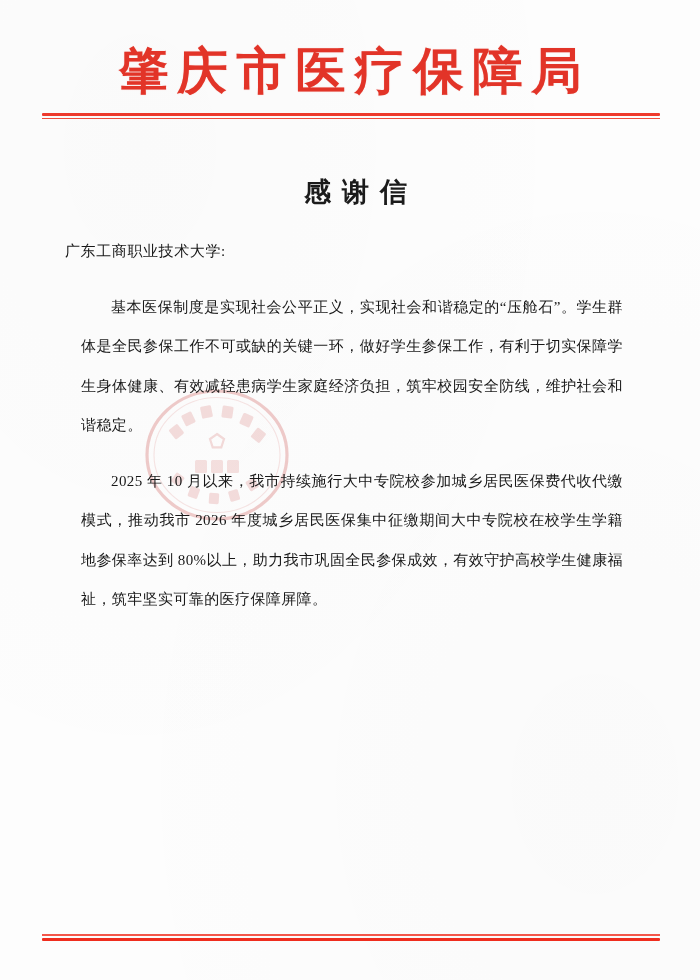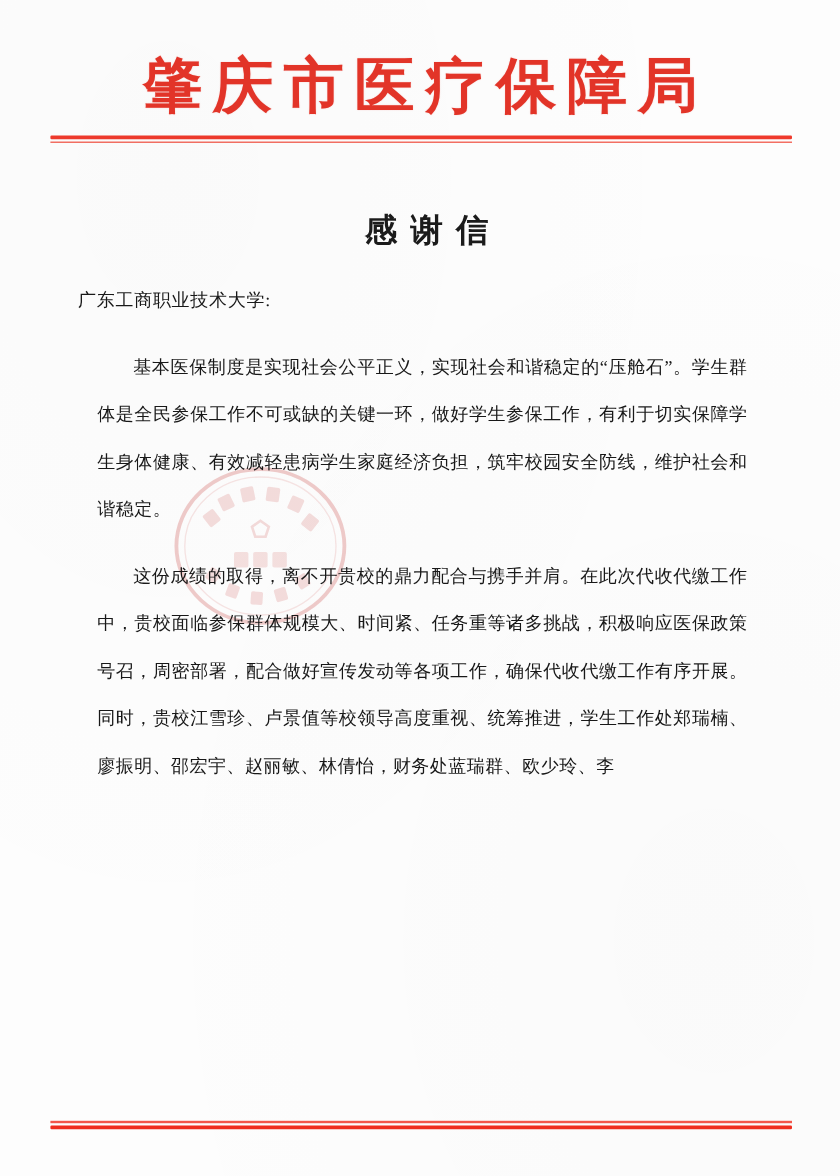--- a/index.html
+++ b/index.html
@@ -198,21 +198,21 @@
     <div class="bar-thick"></div>
     <div class="bar-gap"></div>
     <div class="bar-thin"></div>
   </div>
 
   <h1 class="doc-title">感谢信</h1>
 
   <section class="body-block">
     <p class="salutation">广东工商职业技术大学:</p>
     <p class="para">基本医保制度是实现社会公平正义，实现社会和谐稳定的“压舱石”。学生群体是全民参保工作不可或缺的关键一环，做好学生参保工作，有利于切实保障学生身体健康、有效减轻患病学生家庭经济负担，筑牢校园安全防线，维护社会和谐稳定。</p>
-    <p class="para">这份成绩的取得，离不开贵校的鼎力配合与携手并肩。在此次代收代缴工作中，贵校面临参保群体规模大、时间紧、任务重等诸多挑战，积极响应医保政策号召，周密部署，配合做好宣传发动等各项工作，确保代收代缴工作有序开展。同时，贵校江雪珍、卢景值等校领导高度重视、统筹推进，学生工作处郑瑞楠、廖振明、邵宏宇、赵丽敏、林倩怡，财务处蓝瑞群、欧少玲、李</p>
+    <p class="para">2025 年 10 月以来，我市持续施行大中专院校参加城乡居民医保费代收代缴模式，推动我市 2026 年度城乡居民医保集中征缴期间大中专院校在校学生学籍地参保率达到 80%以上，助力我市巩固全民参保成效，有效守护高校学生健康福祉，筑牢坚实可靠的医疗保障屏障。</p>
   </section>
 
   <div class="foot-rule">
     <div class="bar-thin"></div>
     <div class="bar-gap"></div>
     <div class="bar-thick"></div>
   </div>
 
 </div>
 

